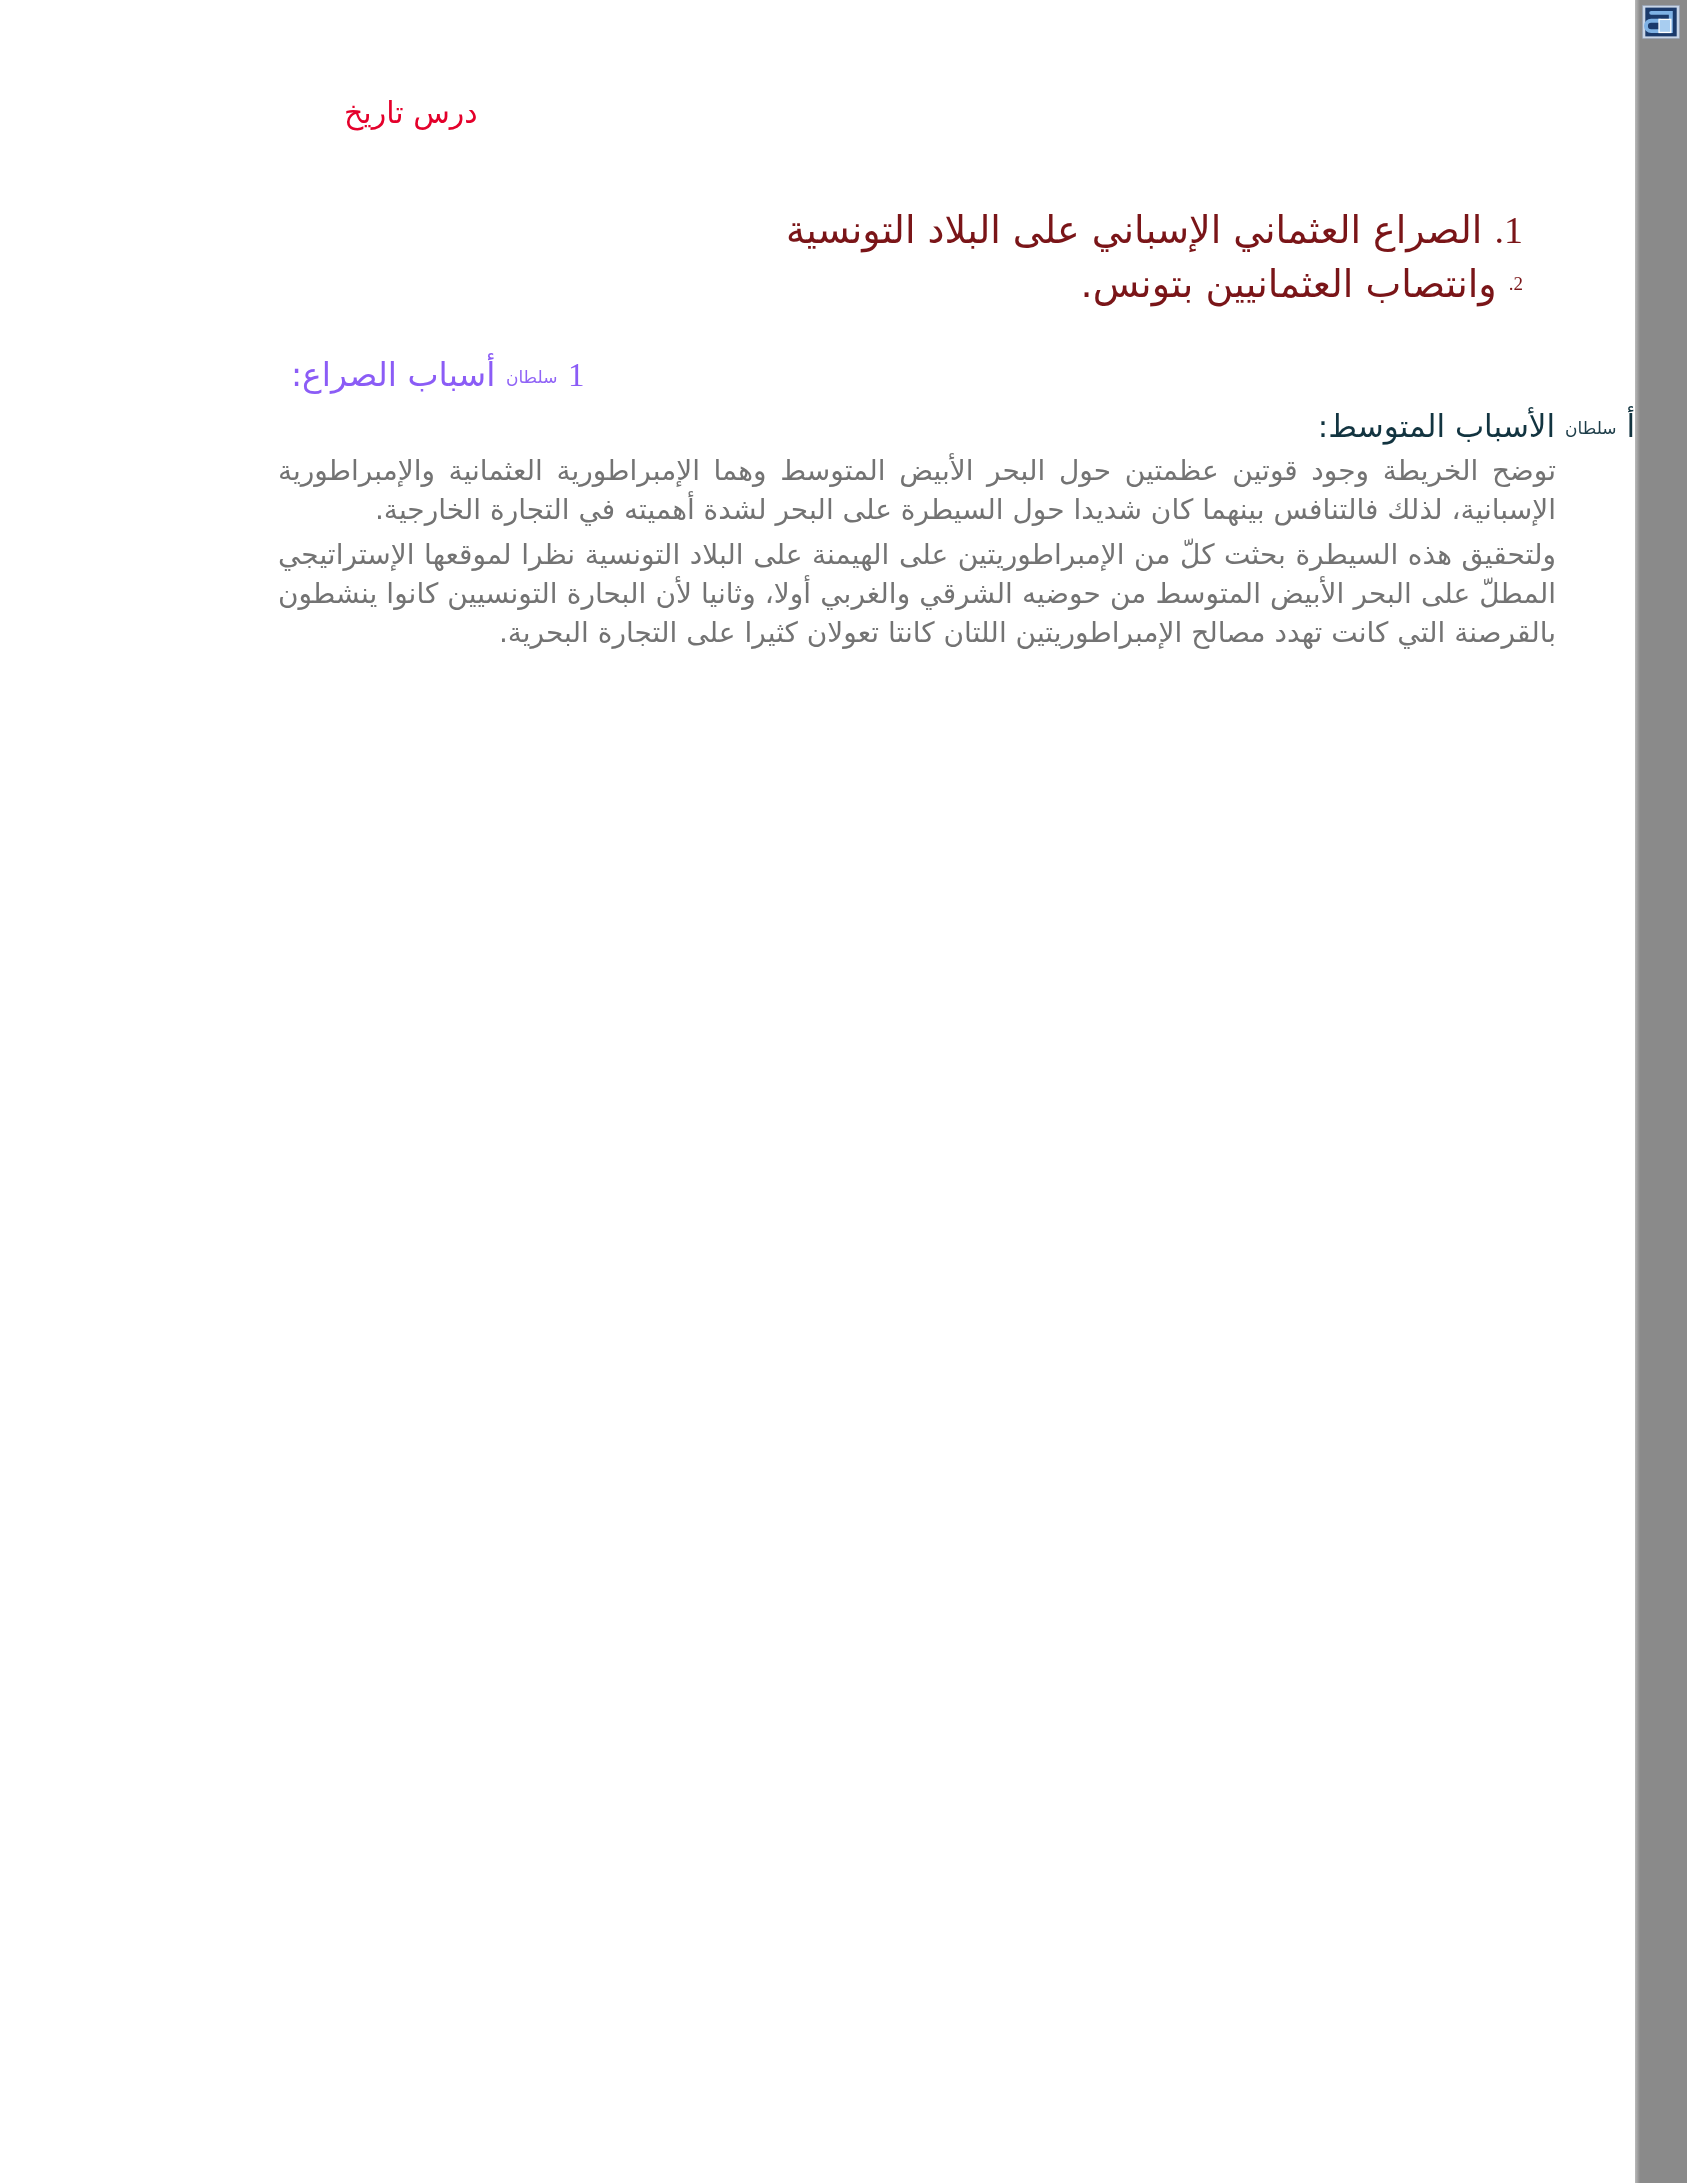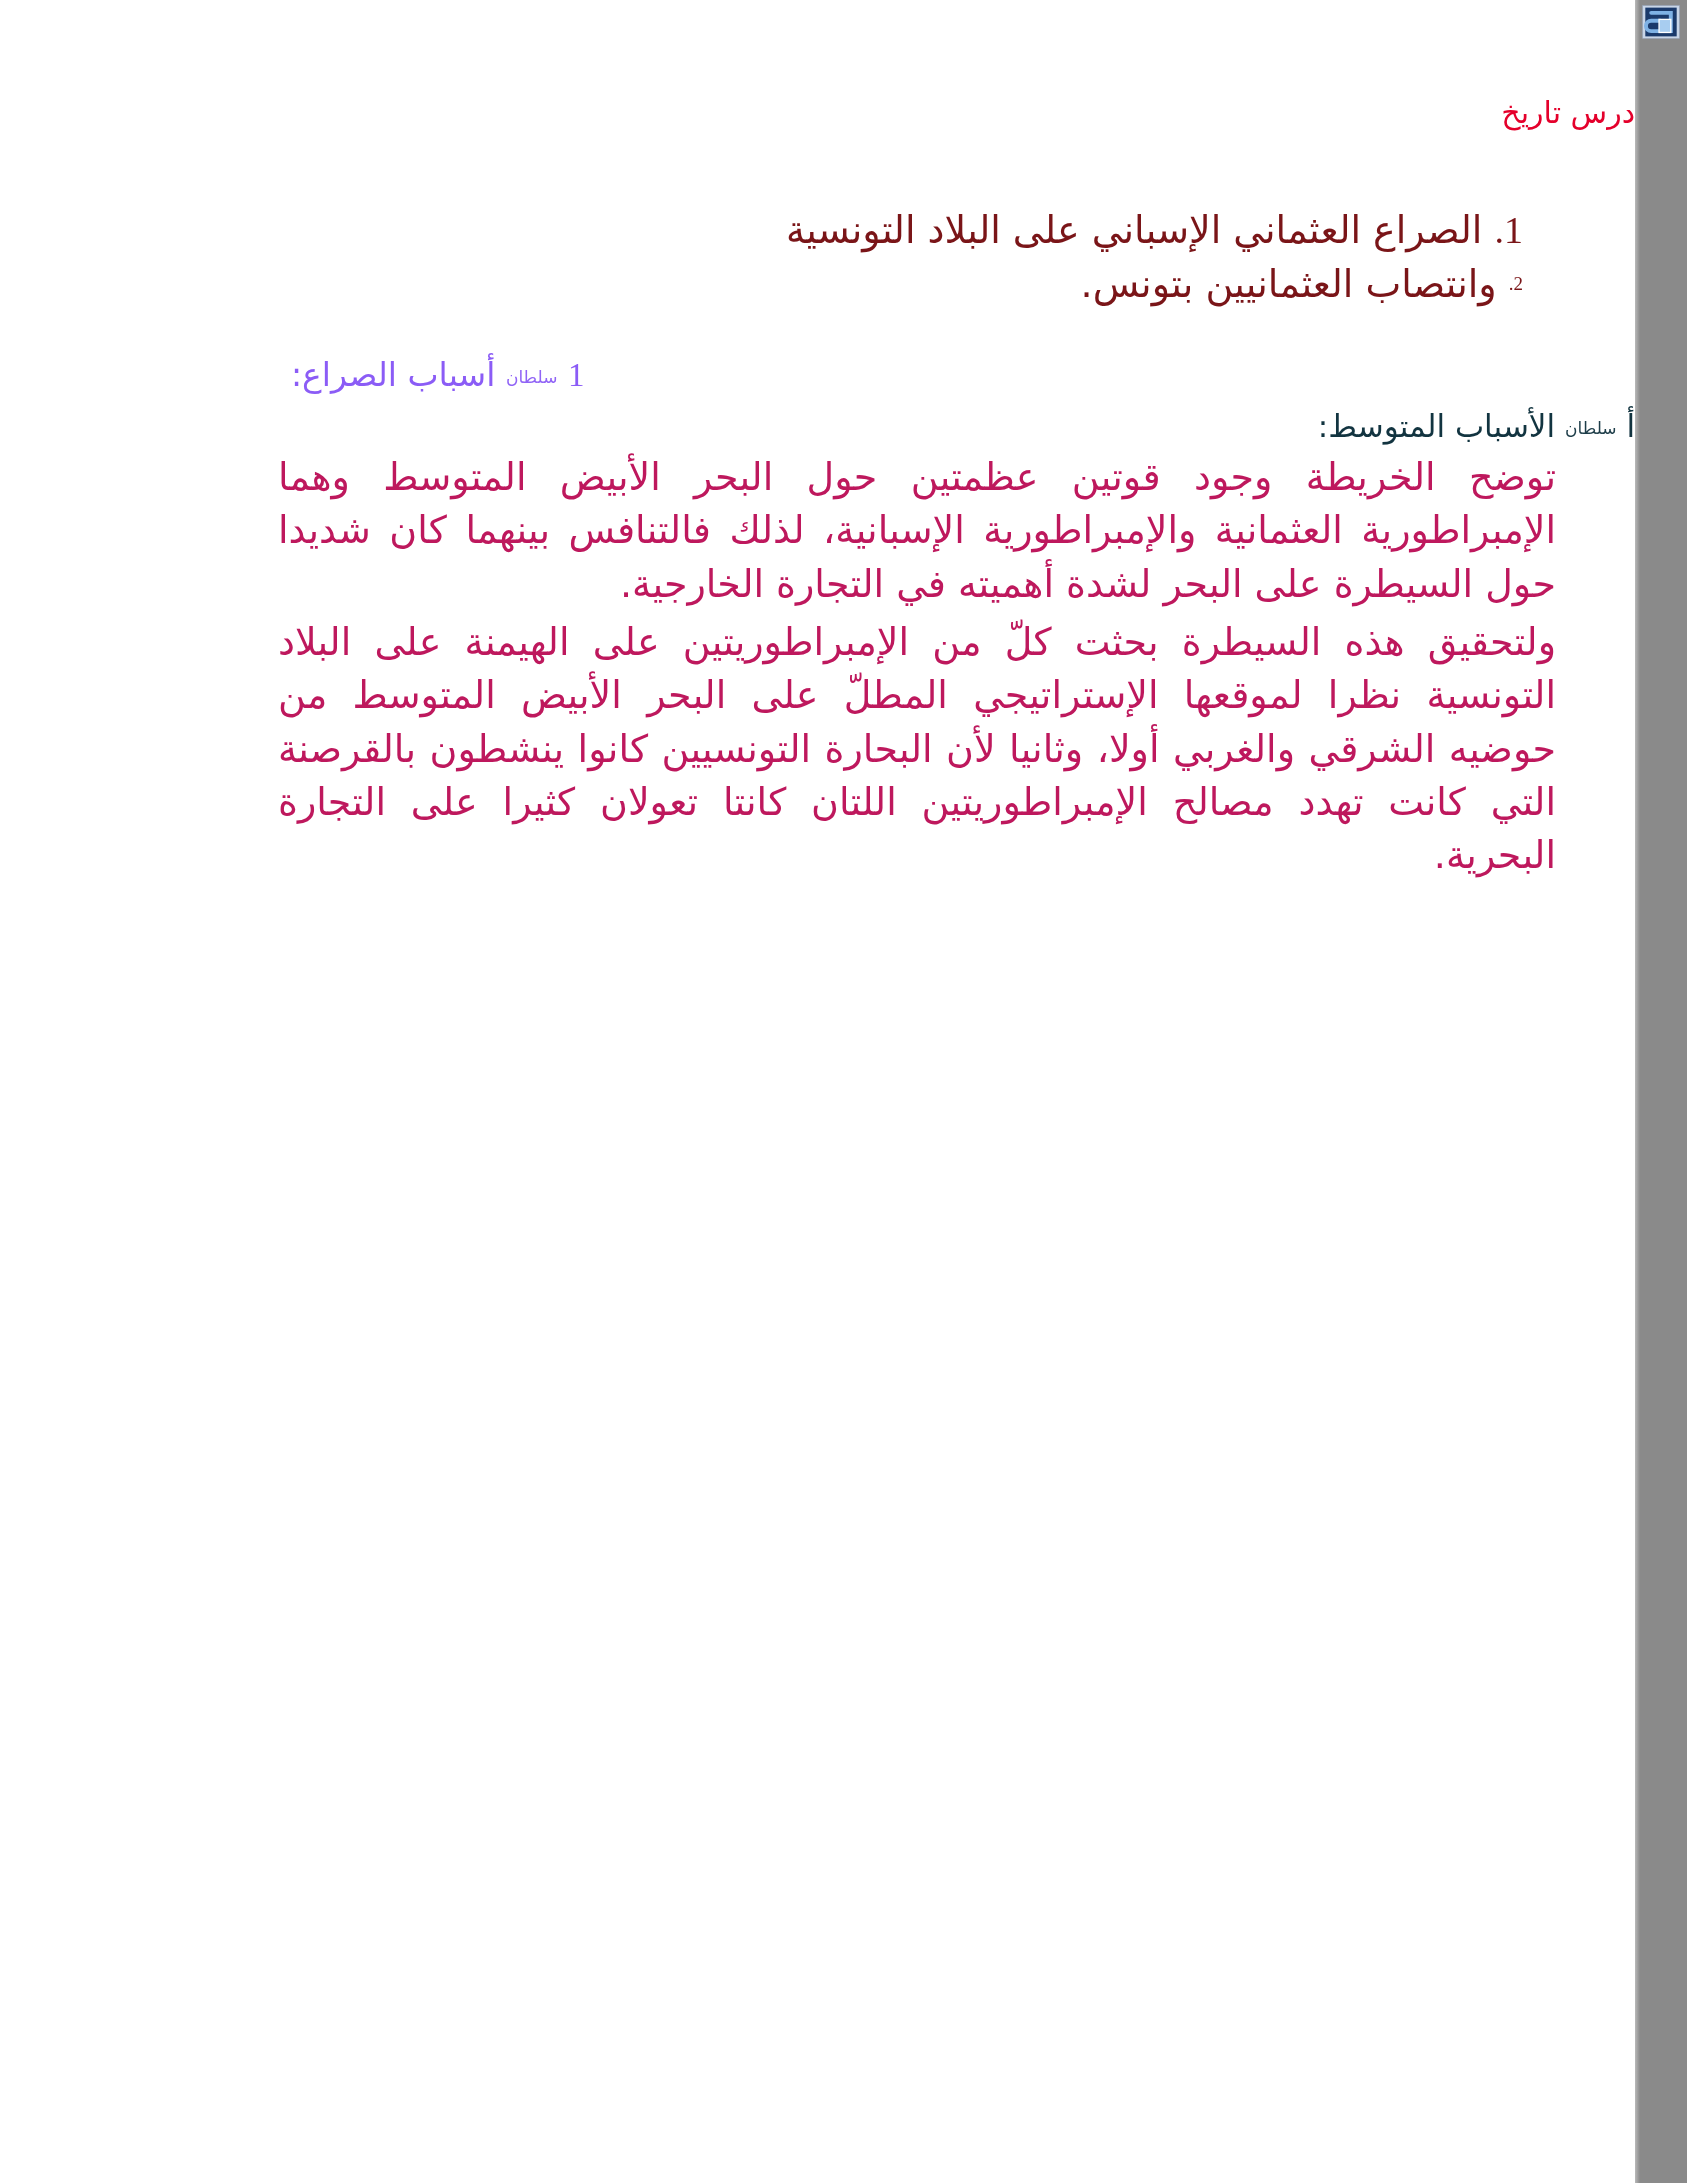--- a/index.html
+++ b/index.html
@@ -83,21 +83,21 @@
     left: 0;
     padding: 0;
     direction: rtl;
   }
 
   .header-block {
     margin-top: 93px;
     margin-left: 0;
     padding-right: 0;
     padding-left: 344px;
-    text-align: right;
+    text-align: left;
     color: #e4002b;
     font-size: 30px;
     line-height: 1.32;
     font-family: "DejaVu Sans", "Liberation Sans", sans-serif;
   }
   .header-block div { white-space: nowrap; }
 
   .title-block {
     margin-top: 71px;
     padding-right: 112px;
@@ -149,22 +149,22 @@
     white-space: nowrap;
   }
   .sub-heading.spaced { margin-top: 79px; }
 
   .para {
     margin-top: 5.3px;
     padding-left: 278px;
     padding-right: 79px;
     text-align: justify;
     text-align-last: center;
-    color: #be185d;
-    font-size: 38px;
+    color: #737373;
+    font-size: 28px;
     line-height: 1.40;
   }
   .para.lastline-right { text-align-last: right; }
 
   .glyph {
     font-size: 17px;
     color: inherit;
     font-family: "DejaVu Sans", sans-serif;
     vertical-align: 2.6px;
     opacity: 0.95;

